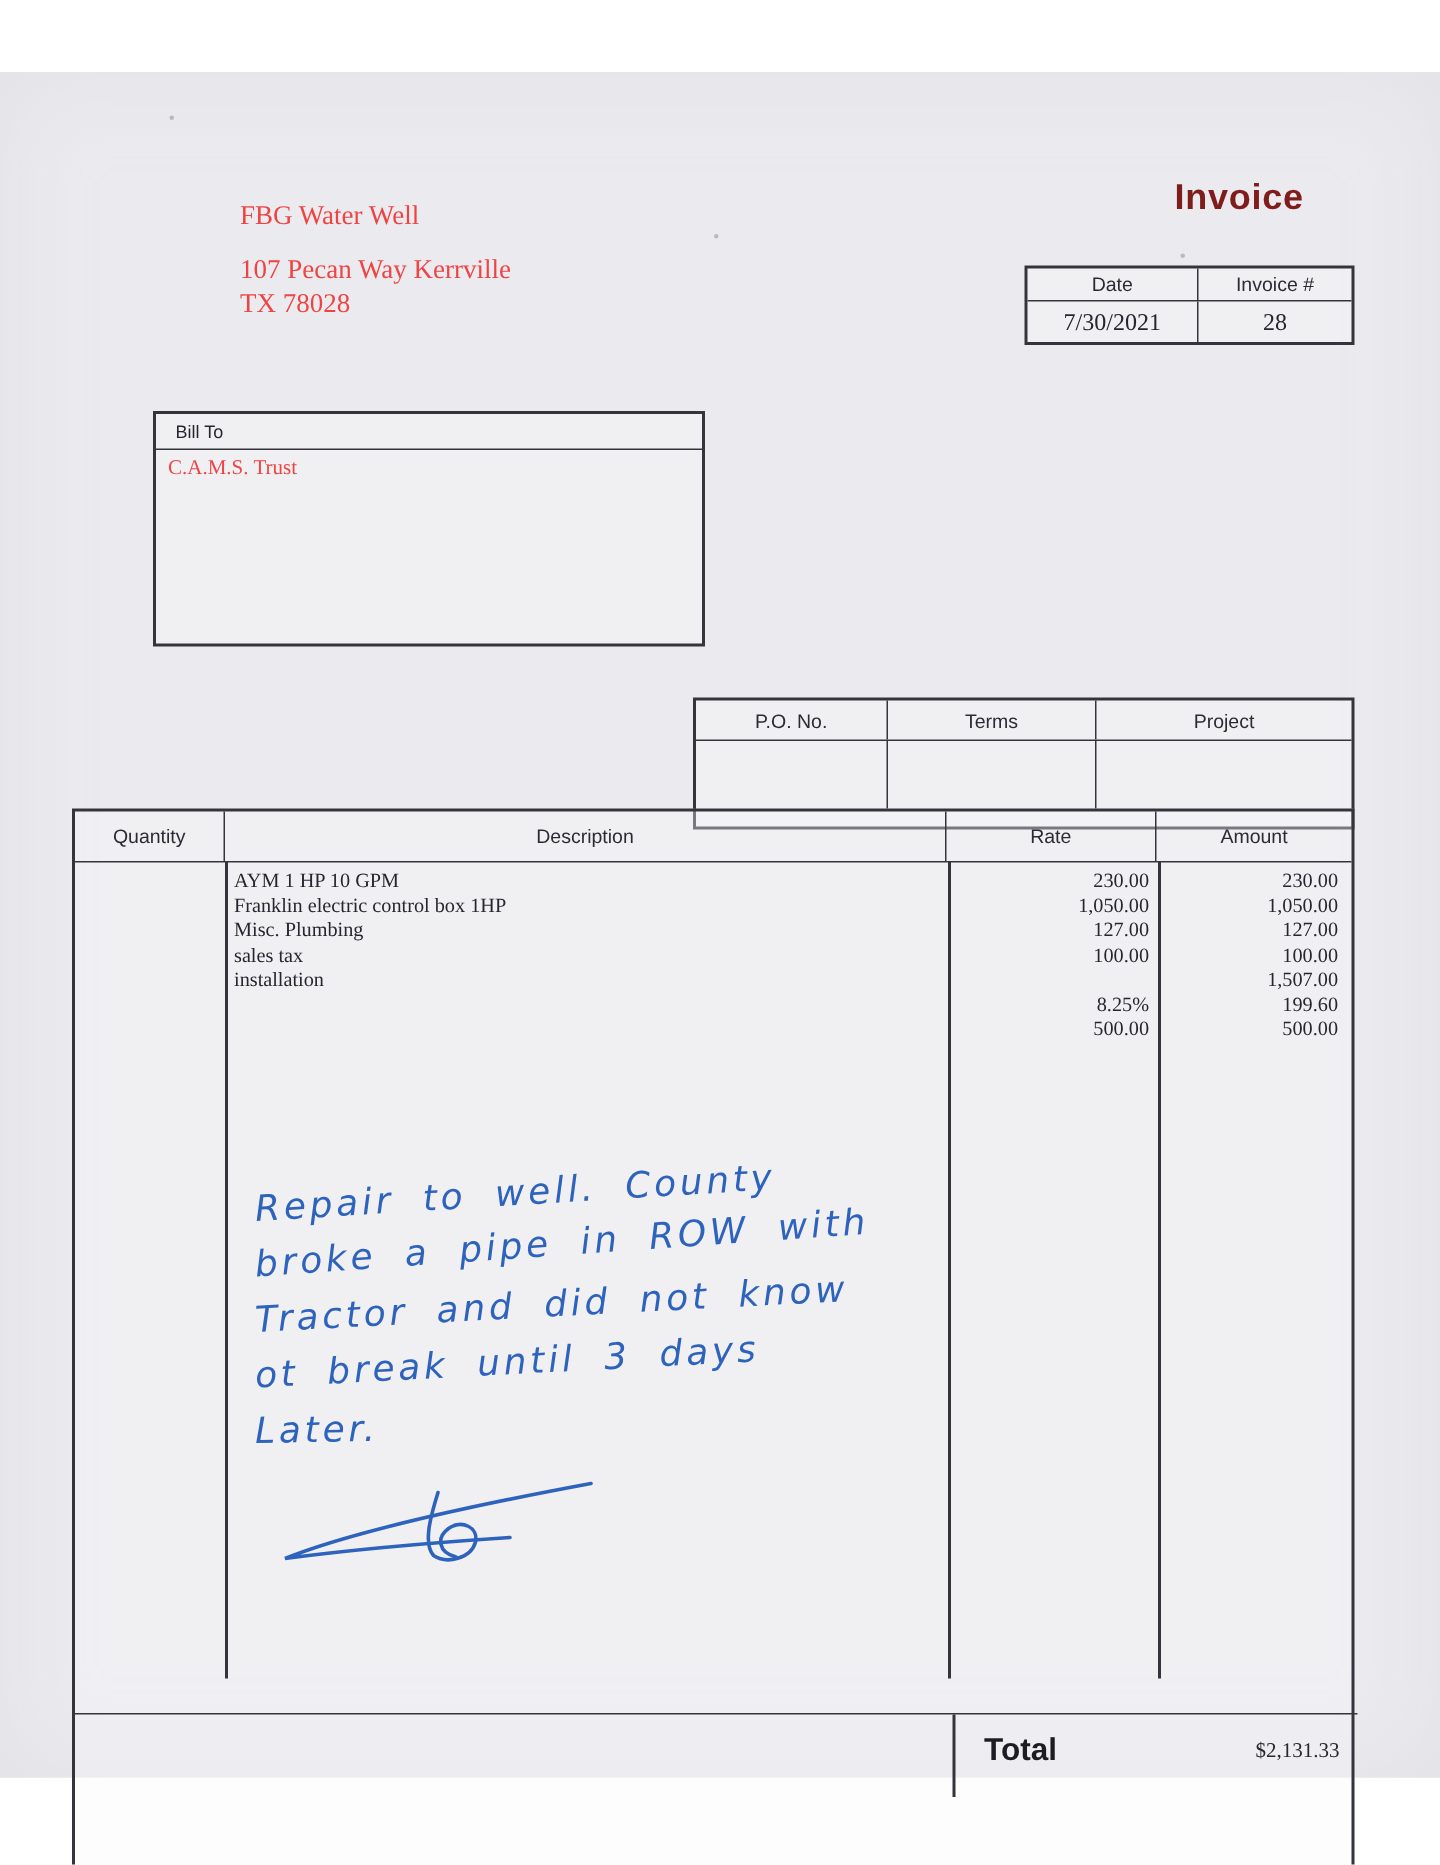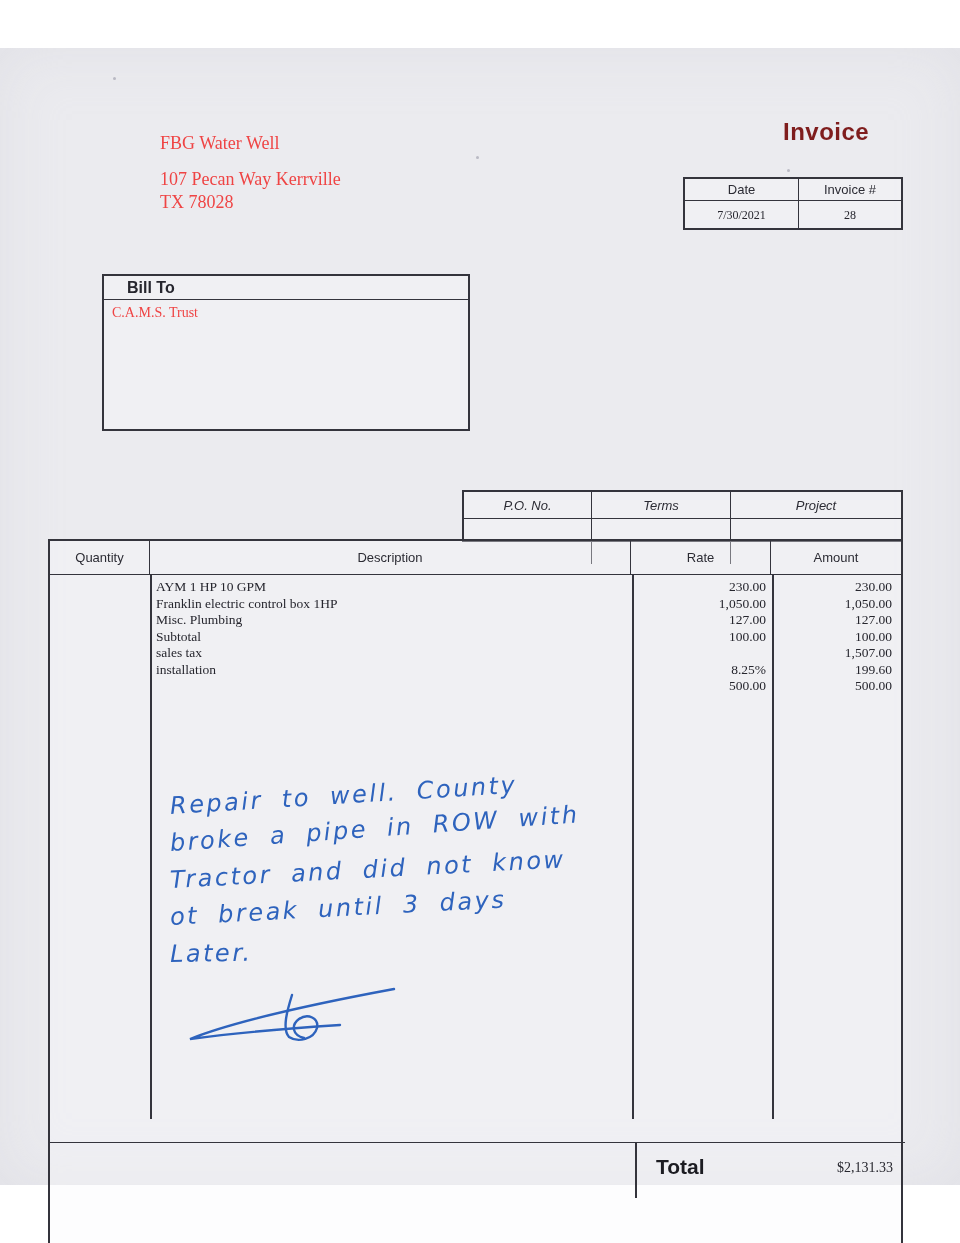--- a/index.html
+++ b/index.html
@@ -10,36 +10,36 @@
   .serif{font-family:"Liberation Serif",serif;color:#ef4444;}
   .sans{font-family:"Liberation Sans",sans-serif;color:#26262e;}
 
   .company{position:absolute;left:160px;top:133px;font-size:18px;}
   .address{position:absolute;left:160px;top:168px;font-size:18px;line-height:23px;}
 
   .invoice-title{position:absolute;left:783px;top:118px;font-size:24px;font-weight:bold;color:#7f1d1d;letter-spacing:.5px;}
 
   .box{position:absolute;border:2px solid #34343c;background:rgba(248,248,251,.35);box-sizing:border-box;}
   .hdr-cell{font-size:13px;color:#2b2b33;display:flex;align-items:center;justify-content:center;box-sizing:border-box;text-align:right;}
-  .val-cell{font-family:"Liberation Serif",serif;font-size:12px;color:#26262e;display:flex;align-items:center;justify-content:center;box-sizing:border-box;}
+  .val-cell{font-family:"Liberation Serif",serif;font-size:16px;color:#26262e;display:flex;align-items:center;justify-content:center;box-sizing:border-box;}
 
   
   .meta-table{left:683px;top:177px;width:220px;height:53px;}
   .meta-row{display:flex;height:21px;border-bottom:1.5px solid #34343c;}
   .meta-row2{display:flex;height:29px;}
   .meta-col-date{width:114px;border-right:1.5px solid #34343c;}
   .meta-col-num{flex:1;}
 
   
   .billto{left:102px;top:274px;width:368px;height:157px;}
-  .billto-hdr{height:23px;border-bottom:1.5px solid #34343c;display:flex;align-items:center;padding-left:23px;font-size:16px;font-weight:bold;}
+  .billto-hdr{height:23px;border-bottom:1.5px solid #34343c;display:flex;align-items:center;padding-left:13px;font-size:12px;}
   .billto-val{padding:5px 8px;font-size:14px;}
 
   
-  .po-table{left:462px;top:490px;width:441px;height:52px;font-style:italic;}
+  .po-table{left:462px;top:465px;width:441px;height:88px;}
   .po-hdr{display:flex;height:26px;border-bottom:1.5px solid #34343c;}
   .po-c1{width:128px;border-right:1.5px solid #34343c;}
   .po-c2{width:139px;border-right:1.5px solid #34343c;}
   .po-c3{flex:1;}
 
   
   .main-table{left:48px;top:539px;width:855px;height:816px;}
   .main-hdr{display:flex;height:33px;border-bottom:1.5px solid #34343c;}
   .mh-qty{width:100px;border-right:1.5px solid #34343c;}
   .mh-desc{width:481px;border-right:1.5px solid #34343c;}
@@ -122,21 +122,20 @@
     </div>
 
     <div class="vline" style="left:100px;top:33px;height:545px;"></div>
     <div class="vline" style="left:582px;top:33px;height:545px;"></div>
     <div class="vline" style="left:722px;top:33px;height:545px;"></div>
 
     <div class="col-lines desc-lines">
         <div>AYM 1 HP 10 GPM</div>
         <div>Franklin electric control box 1HP</div>
         <div>Misc. Plumbing</div>
-        <div>Subtotal</div>
         <div>sales tax</div>
         <div>installation</div>
       </div>
     <div class="col-lines rate-lines">
         <div>230.00</div>
         <div>1,050.00</div>
         <div>127.00</div>
         <div>100.00</div>
         <div>&nbsp;</div>
         <div>8.25%</div>

